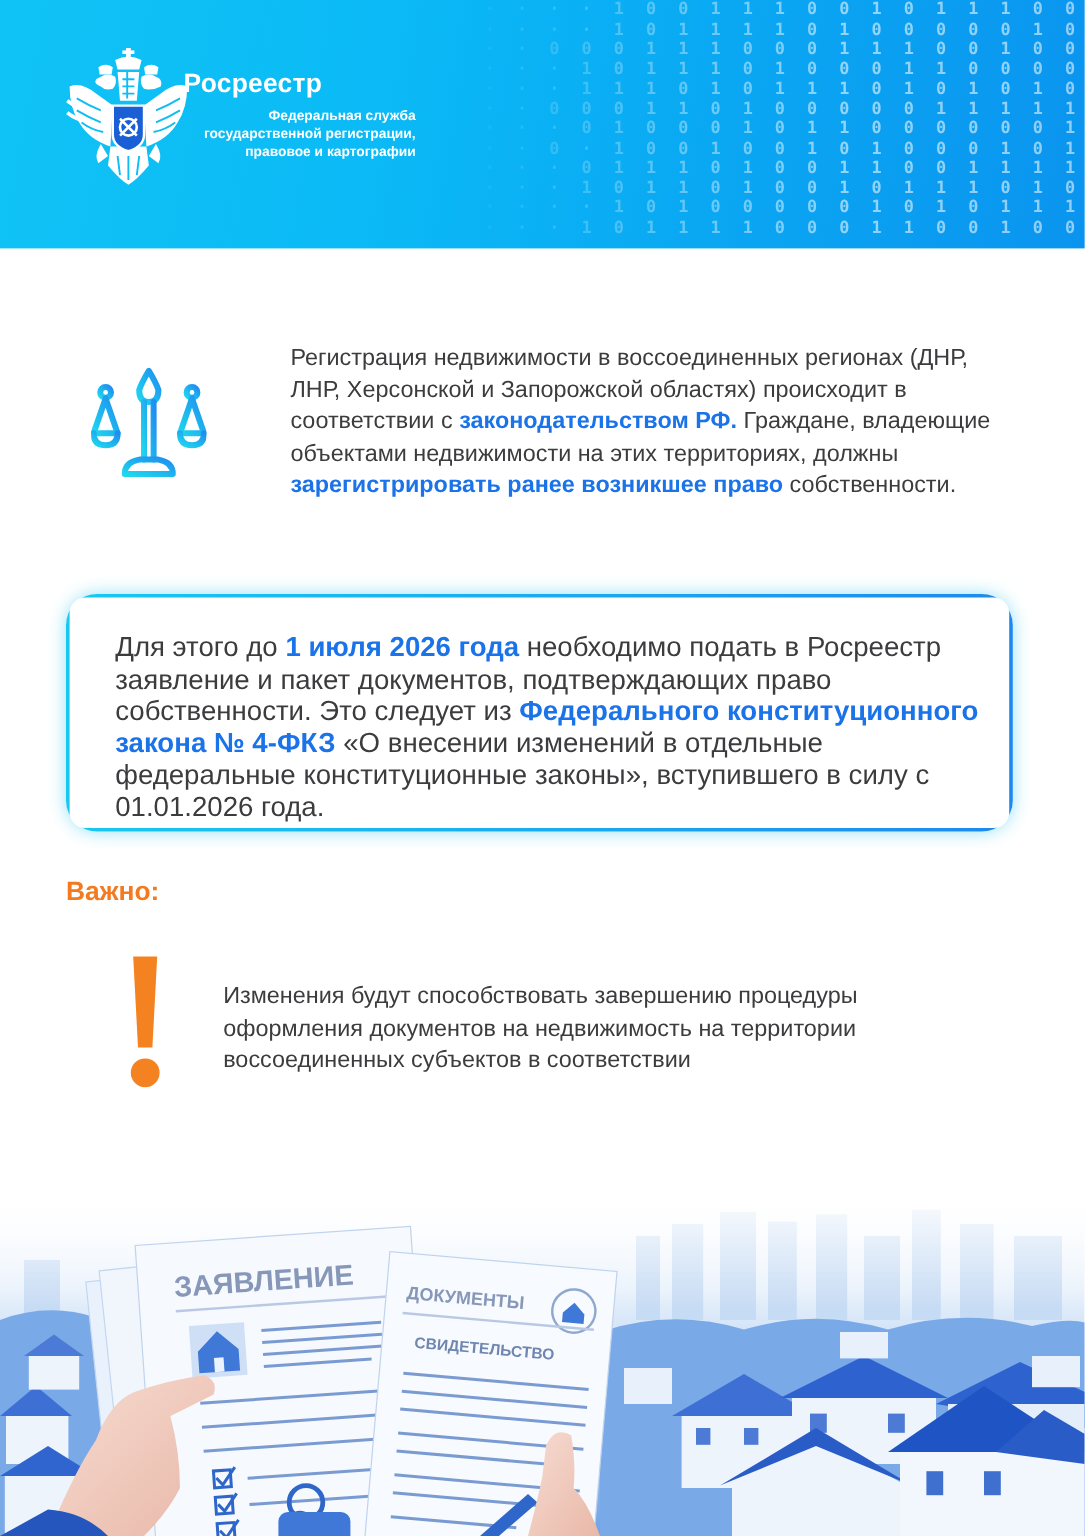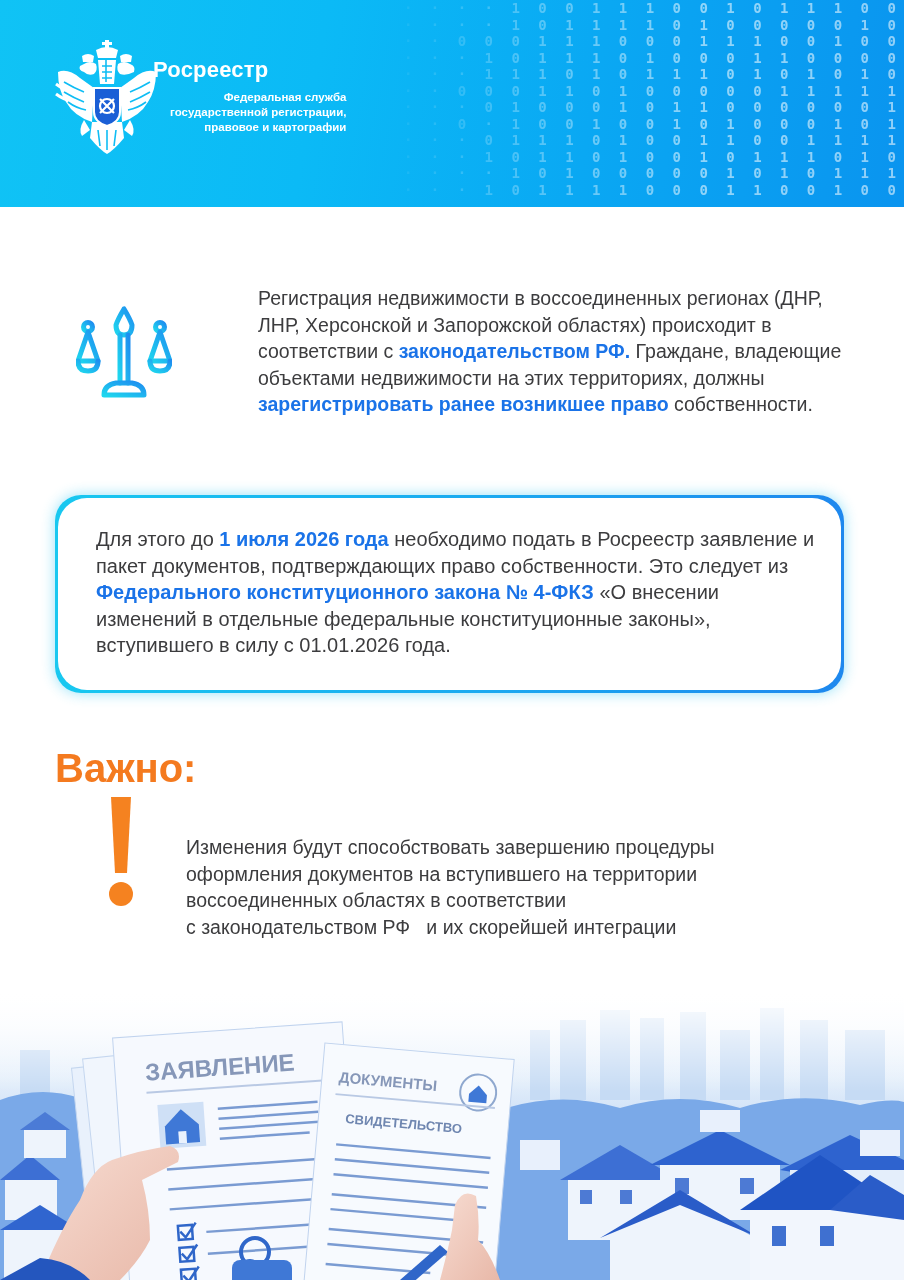--- a/index.html
+++ b/index.html
@@ -26,46 +26,46 @@
       font-size: 22px; font-weight: bold; letter-spacing: 0.2px;
     }
     .brand-sub {
       position: absolute; left: 170px; top: 90px; color: #ffffff;
       font-size: 11.5px; font-weight: bold; line-height: 15px; text-align: right;
     }
 
     
     .scales { position: absolute; left: 76px; top: 303px; width: 96px; height: 98px; }
     .intro {
-      position: absolute; left: 258px; top: 285px; width: 600px;
+      position: absolute; left: 242px; top: 285px; width: 600px;
       font-size: 19.5px; line-height: 26.5px; color: #3c3c3e;
     }
     .hl { color: #1a73e8; font-weight: bold; }
 
     
     .callout {
       position: absolute; left: 55px; top: 495px; width: 789px; height: 198px;
       border-radius: 26px; padding: 3px;
       background: linear-gradient(90deg, #18c8f0 0%, #1aa9f0 55%, #1e88ee 100%);
       box-shadow: 0 0 14px rgba(24,190,240,0.45);
     }
     .callout-inner {
-      width: 100%; height: 100%; background: #ffffff; border-radius: 29px;
+      width: 100%; height: 100%; background: #ffffff; border-radius: 13px;
       padding: 28px 20px 0 38px;
-      font-size: 20px; line-height: 26.5px; color: #3c3c3e;
+      font-size: 23px; line-height: 26.5px; color: #3c3c3e;
     }
 
     
     .important-title {
       position: absolute; left: 55px; top: 730px; color: #f47a1f;
-      font-size: 40px; font-weight: bold; margin-top: 16px;
+      font-size: 22px; font-weight: bold;
     }
     .exclaim { position: absolute; left: 106px; top: 795px; width: 30px; height: 115px; }
     .important-text {
-      position: absolute; left: 186px; top: 834px; width: 660px;
+      position: absolute; left: 186px; top: 817px; width: 660px;
       font-size: 19.5px; line-height: 26.5px; color: #3c3c3e;
     }
 
     
     .illustration { position: absolute; left: 0; top: 990px; width: 904px; height: 290px; overflow: hidden; }
     .illustration svg { display: block; }
     .doc-title { font-family: "Liberation Sans", sans-serif; font-weight: bold; }
   </style>
 </head>
 <body>
@@ -163,23 +163,22 @@
   <p class="callout-inner"><span>Для этого до </span><span class="hl">1 июля 2026 года</span><span> необходимо подать в Росреестр заявление и пакет документов, подтверждающих право собственности. Это следует из </span><span class="hl">Федерального конституционного закона № 4-ФКЗ</span><span> «О внесении изменений в отдельные федеральные конституционные законы», вступившего в силу с 01.01.2026 года.</span></p>
 </section>
 
 <h2 class="important-title">Важно:</h2>
 <svg class="exclaim" viewBox="0 0 30 115">
   <path d="M5 2 L25 2 L21 78 L9 78 Z" fill="#f58220"></path>
   <circle cx="15" cy="99" r="12" fill="#f58220"></circle>
 </svg>
 <div class="important-text">
   <div>Изменения будут способствовать завершению процедуры</div>
-  <div>оформления документов на вступившего на территории</div>
-  <div>воссоединенных областях в соответствии</div>
-  <div style="white-space:pre;">с законодательством РФ   и их скорейшей интеграции</div>
+  <div>оформления документов на недвижимость на территории</div>
+  <div>воссоединенных субъектов в соответствии</div>
 </div>
 
 <div class="illustration">
   <svg width="904" height="290" viewBox="0 0 904 290">
     <defs>
       <linearGradient id="skyFade" x1="0" y1="0" x2="0" y2="1">
         <stop offset="0" stop-color="#ffffff"></stop>
         <stop offset="0.3" stop-color="#e6f0fb"></stop>
         <stop offset="1" stop-color="#6fa3e6"></stop>
       </linearGradient>

